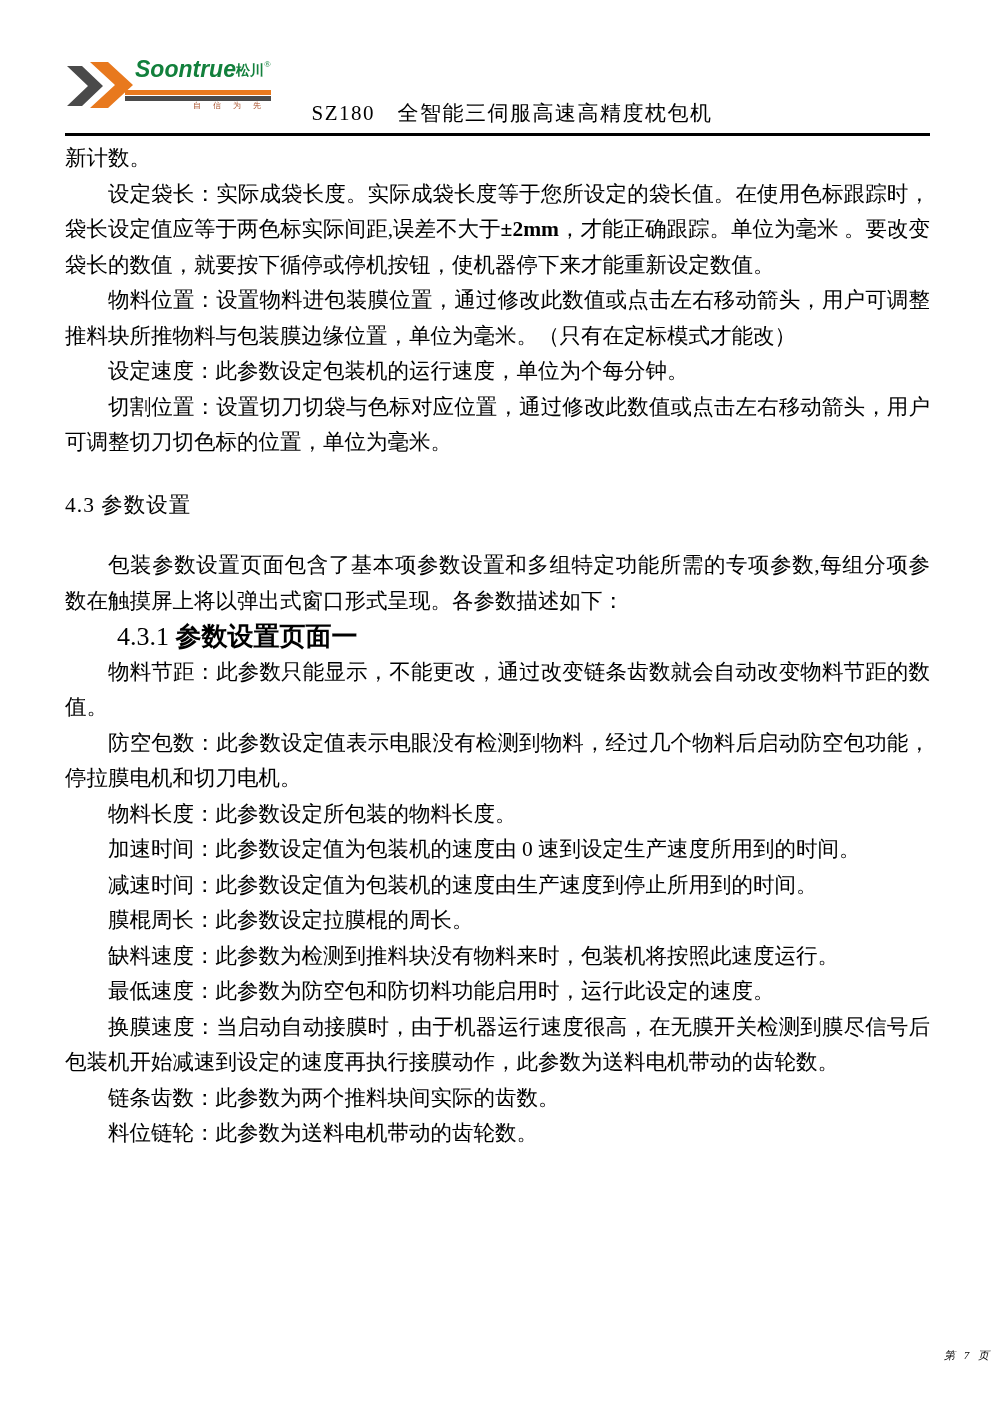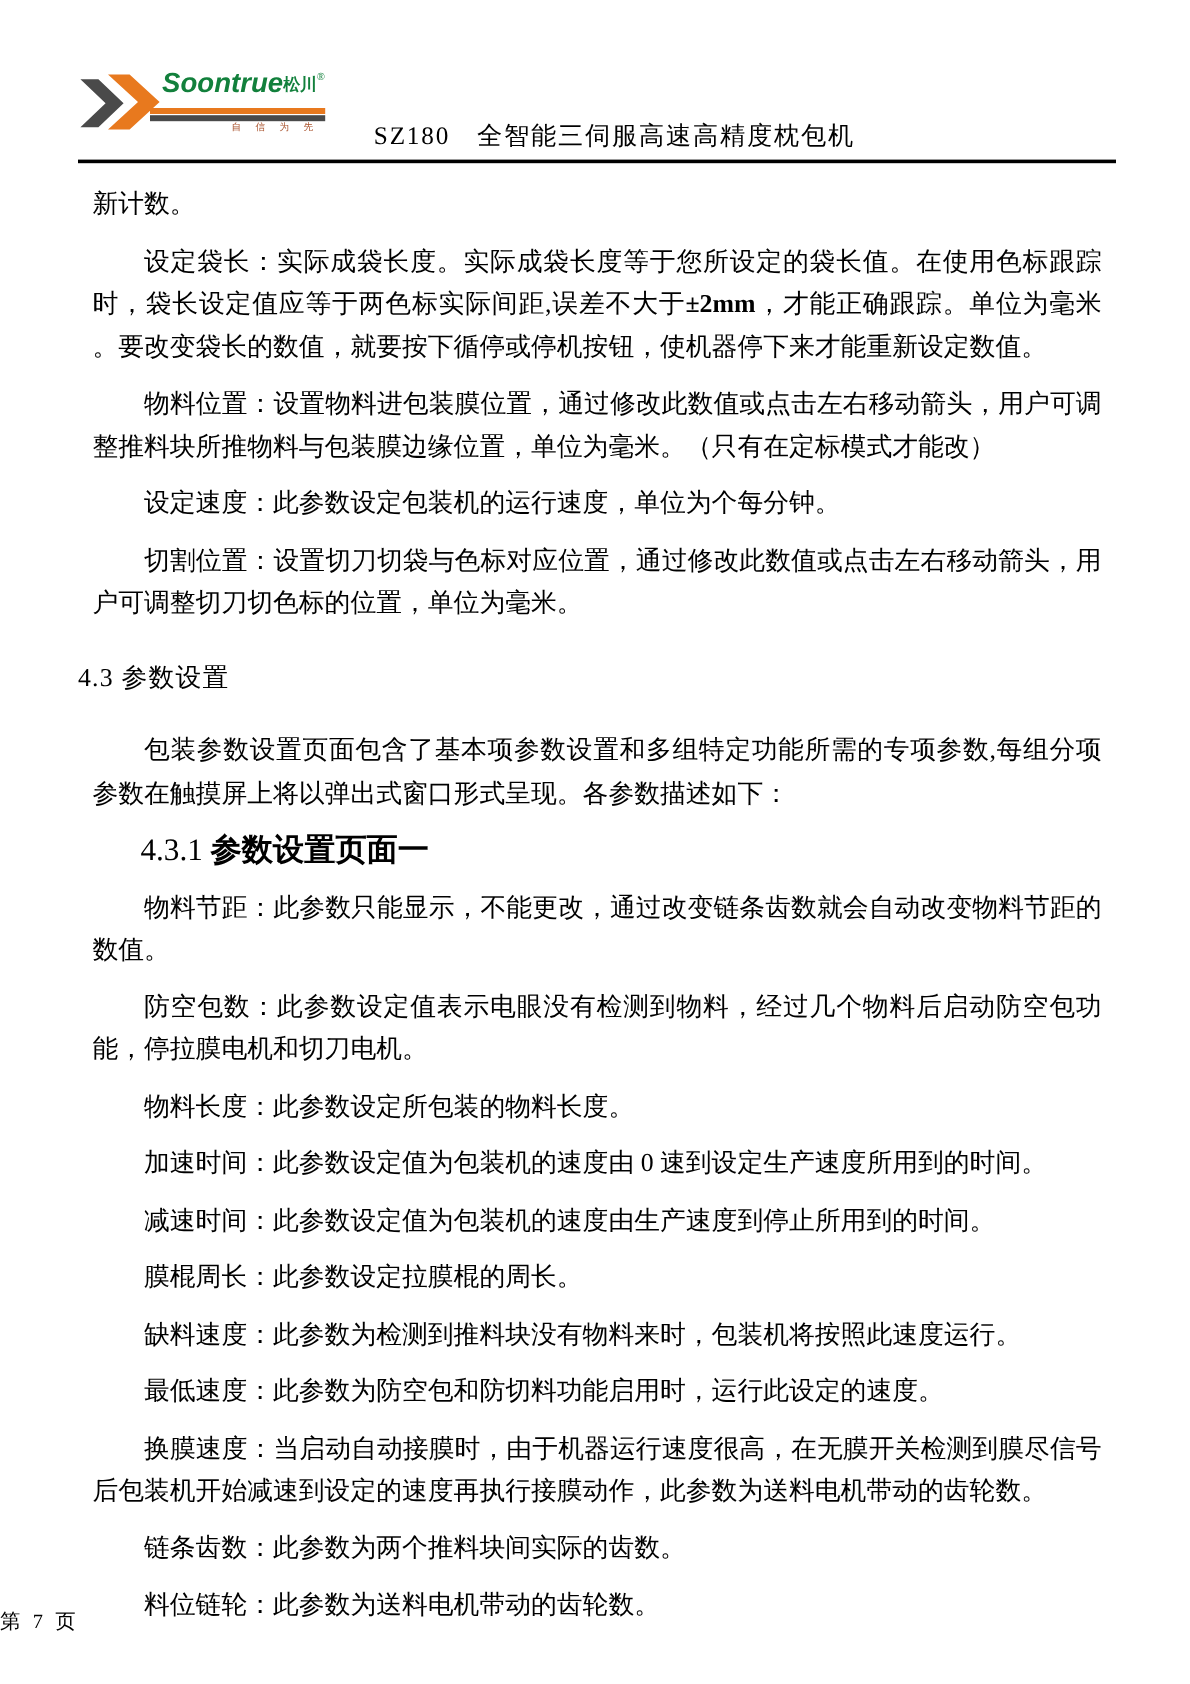--- a/index.html
+++ b/index.html
@@ -53,38 +53,38 @@
     margin:0 62px 0 65px;
     border-top:3px solid #000;
   }
   
   .doc-body{
     padding:5px 62px 0 65px;
     font-size:21.5px;
     line-height:35.5px;
     text-align:justify;
   }
-  .doc-body p{margin:12px;}
+  .doc-body p{margin:0;}
   .doc-body p.para{text-indent:2em;}
   .doc-body p.line{text-indent:0;}
   .doc-body h2{
     font-size:21.5px;font-weight:normal;
     margin:27px 0 25px 0;
     letter-spacing:1px;
   }
   .doc-body h3{
     font-size:26px;font-weight:normal;
     margin:0;text-indent:2em;
   }
   .b{font-weight:bold;}
   
   .pfooter{
     position:absolute;left:0;right:0;bottom:40px;
-    text-align:left;
-    font-size:17px;letter-spacing:3px;
+    text-align:right;
+    font-size:11px;letter-spacing:3px;font-style:italic;
   }
 </style>
 </head>
 <body>
 
 <div class="page">
 
   <header class="hdr">
     <div class="logo">
       <svg width="215" height="58" viewBox="0 0 215 58">

